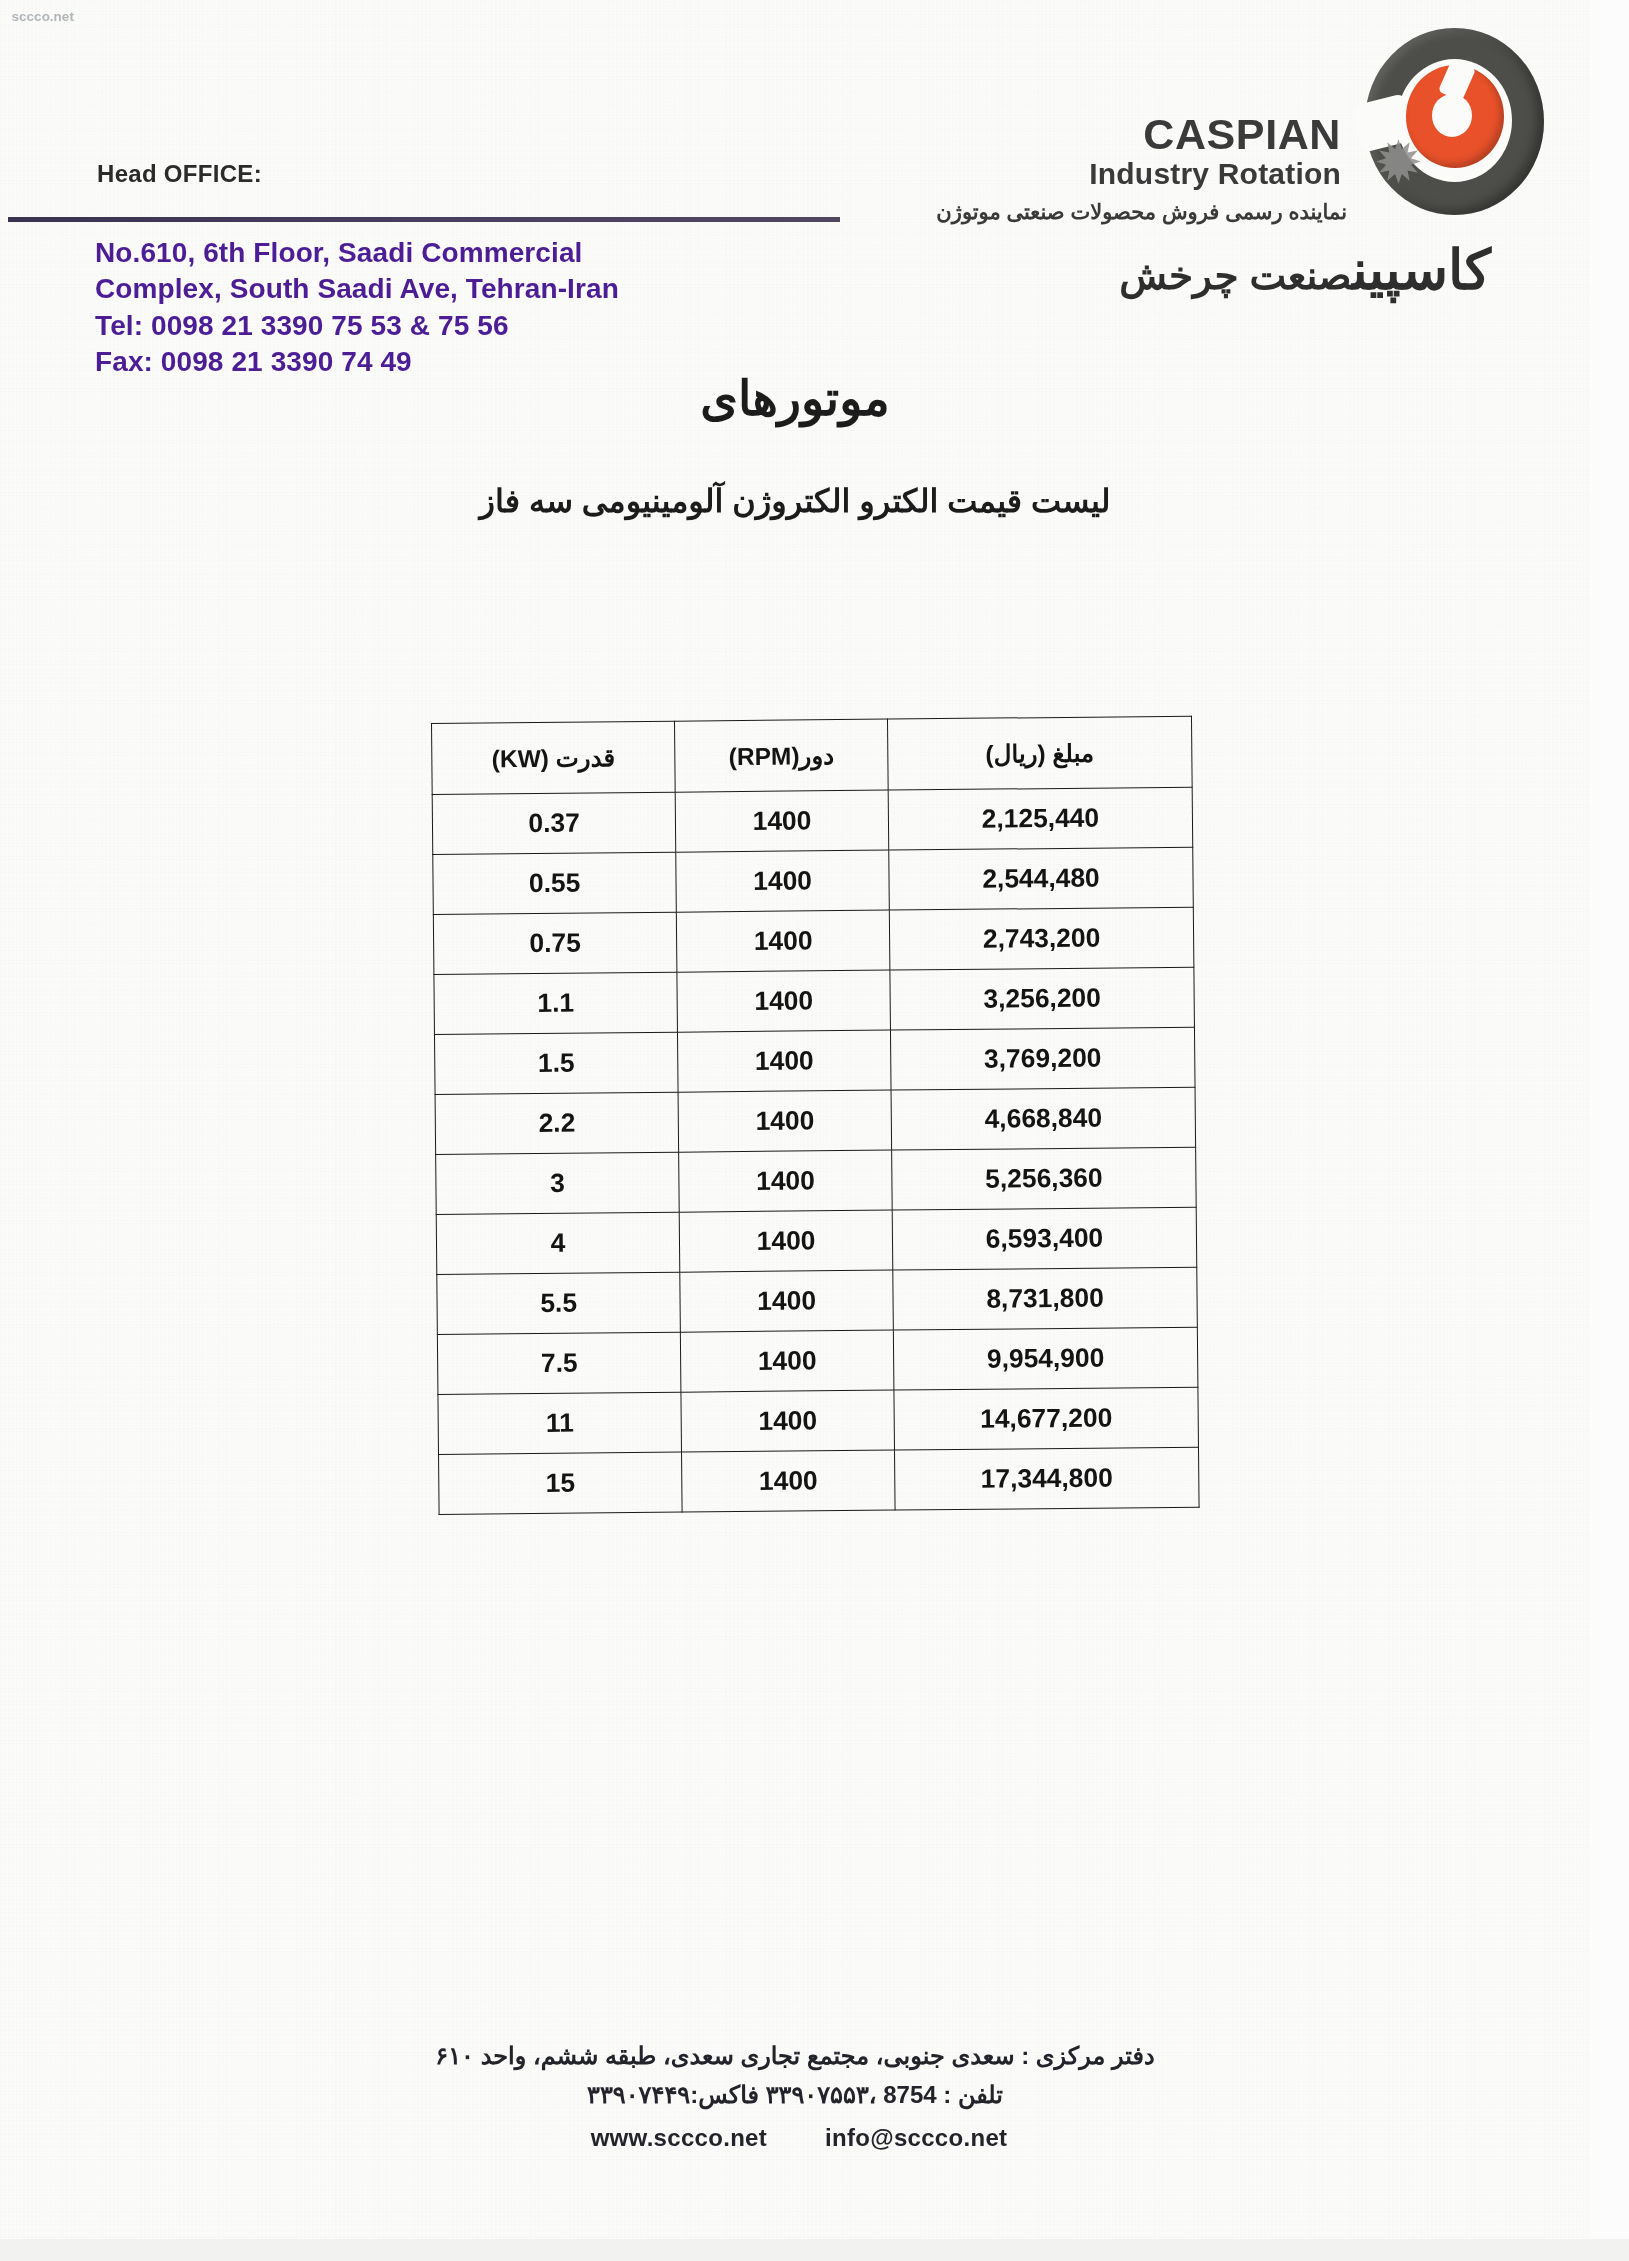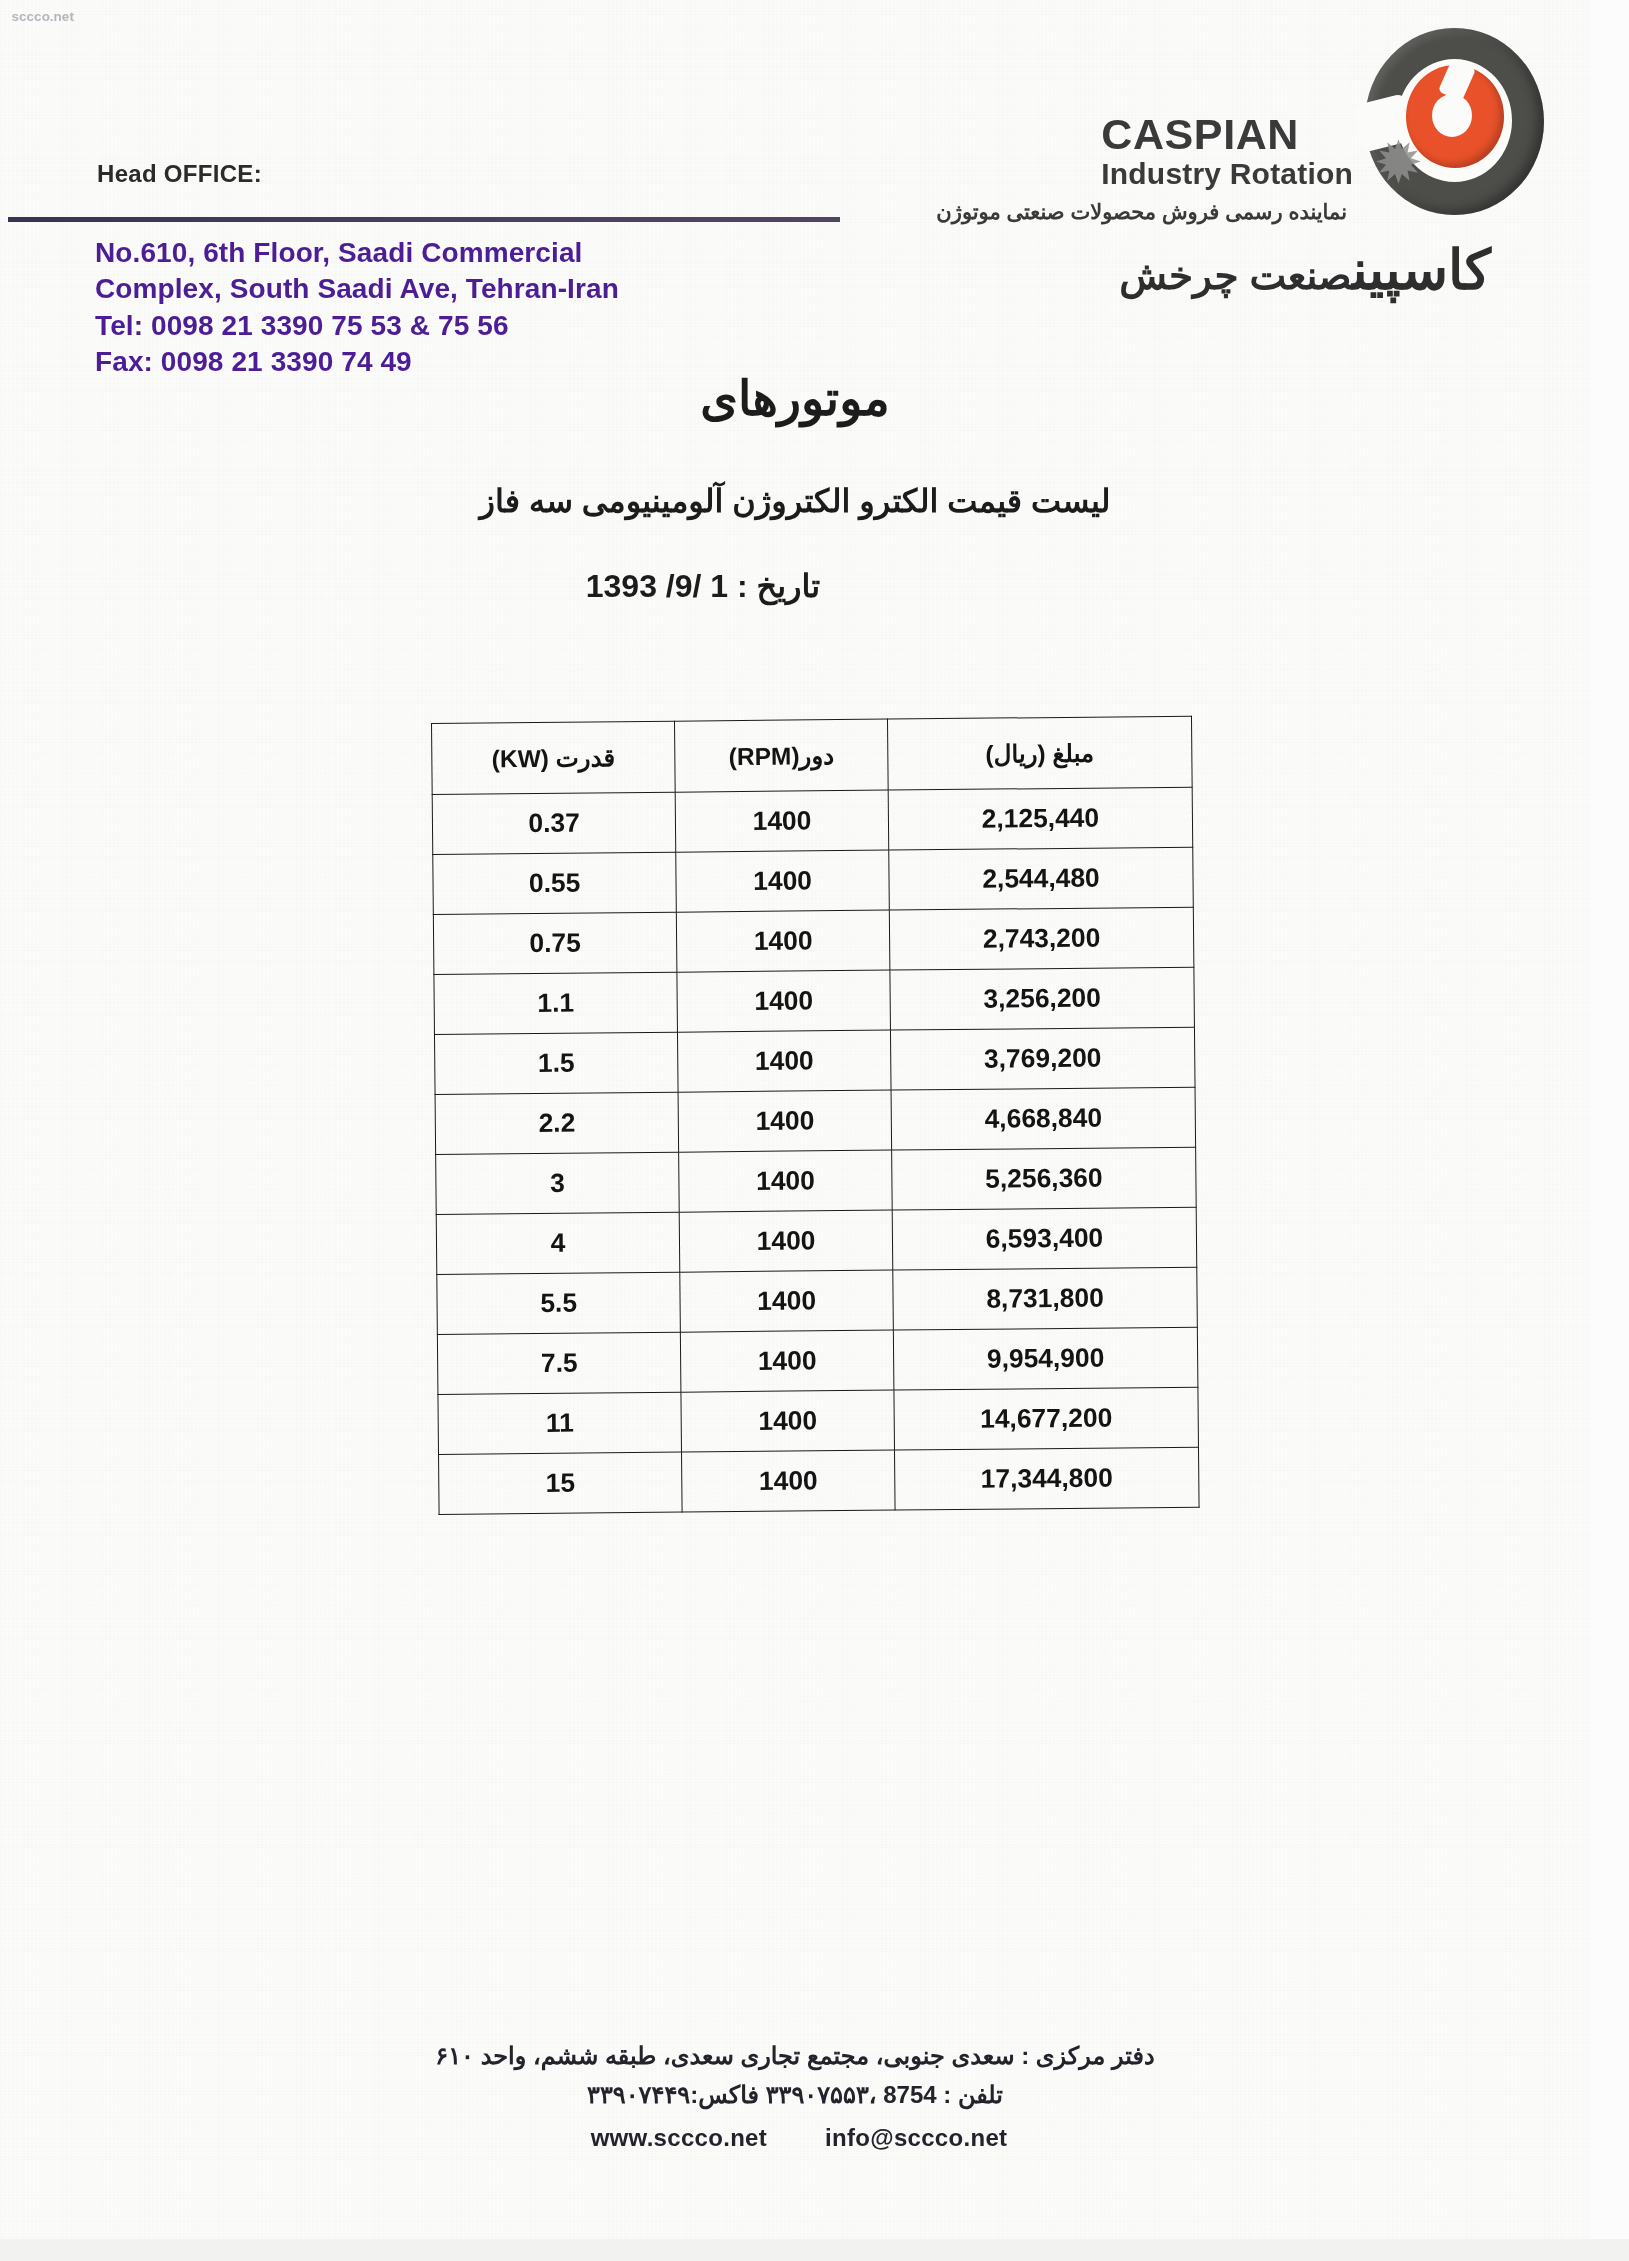--- a/index.html
+++ b/index.html
@@ -94,22 +94,23 @@
   
   .brand {
     position: absolute;
     right: 70px;
     top: 15.5px;
     width: 832px;
     height: 303px;
   }
   .brand-en {
     position: absolute;
-    right: 207px;
+    right: 219px;
     top: 97px;
+    text-align: right;
     color: #3a3a3a;
   }
   .brand-en .line1 {
     font-size: 43px;
     font-weight: bold;
     letter-spacing: 0.6px;
     line-height: 1.0;
   }
   .brand-en .line2 {
     font-size: 30px;
@@ -374,24 +375,20 @@
 
     <div class="brand-fa-sub">نماینده رسمی فروش  محصولات صنعتی موتوژن</div>
 
     <div class="brand-fa-name">
       <span class="big">کاسپین</span><span class="small">صنعت چرخش</span>
     </div>
   </div>
 
   <div class="title-main">موتورهای</div>
   <div class="title-sub">لیست قیمت الکترو الکتروژن آلومینیومی  سه  فاز</div>
-  <div class="title-date">
-    <span>تاریخ :</span>
-    <span>1 /9/ 1393</span>
-  </div>
 
   <div class="table-wrap">
     <table class="price">
       <thead>
         <tr>
           <th class="col-kw">قدرت (KW)</th>
           <th class="col-rpm">دور(RPM)</th>
           <th class="col-price">مبلغ (ریال)</th>
         </tr>
       </thead>

